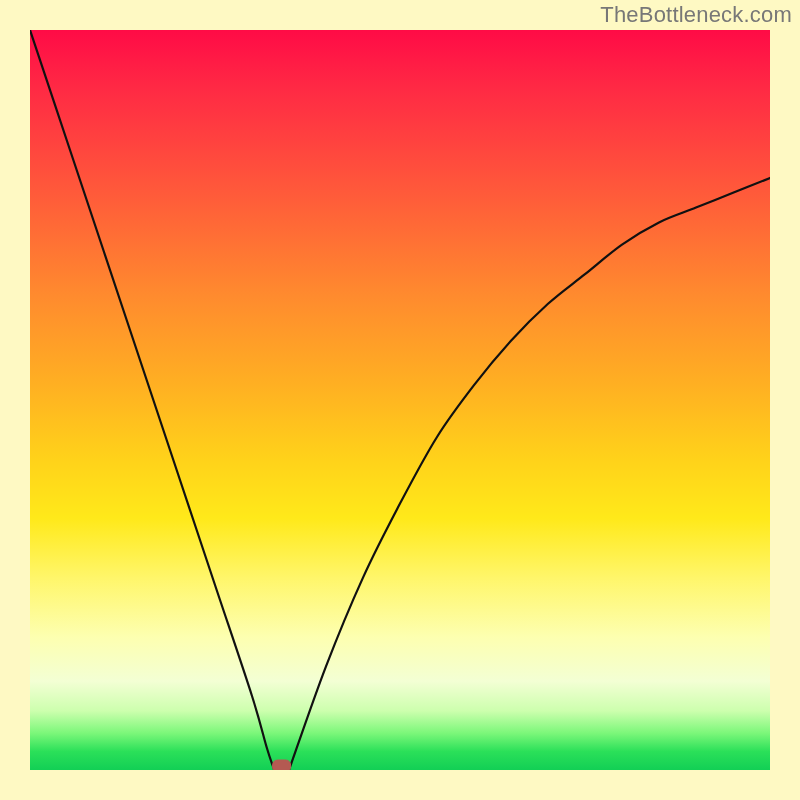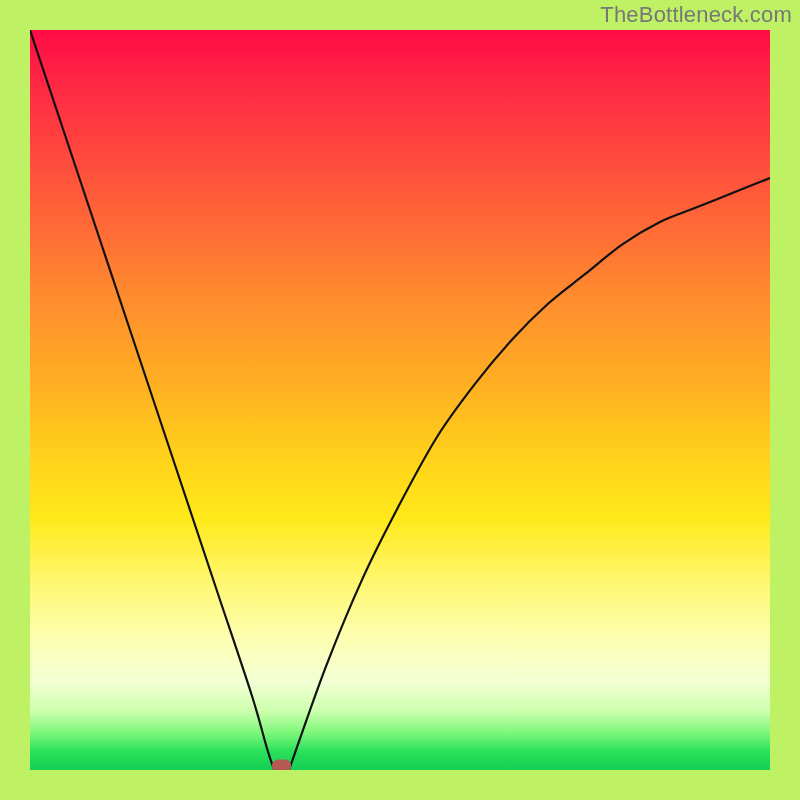--- a/index.html
+++ b/index.html
@@ -8,21 +8,21 @@
     width: 800px;
     height: 800px;
     background: #000;
     font-family: Arial, Helvetica, sans-serif;
     overflow: hidden;
   }
   .frame {
     position: relative;
     width: 800px;
     height: 800px;
-    background: #bef264;
+    background: #fef9c3;
   }
   .watermark {
     position: absolute;
     top: 2px;
     right: 8px;
     color: #777;
     font-size: 22px;
     font-weight: 500;
     letter-spacing: 0.2px;
     z-index: 10;

